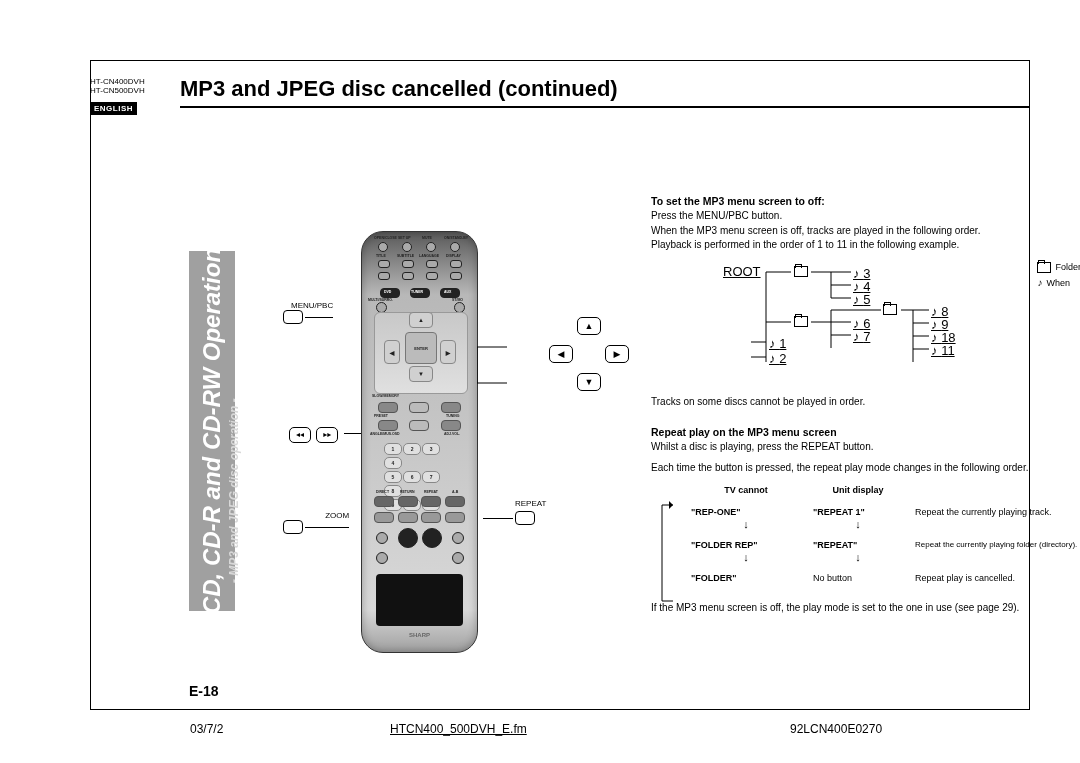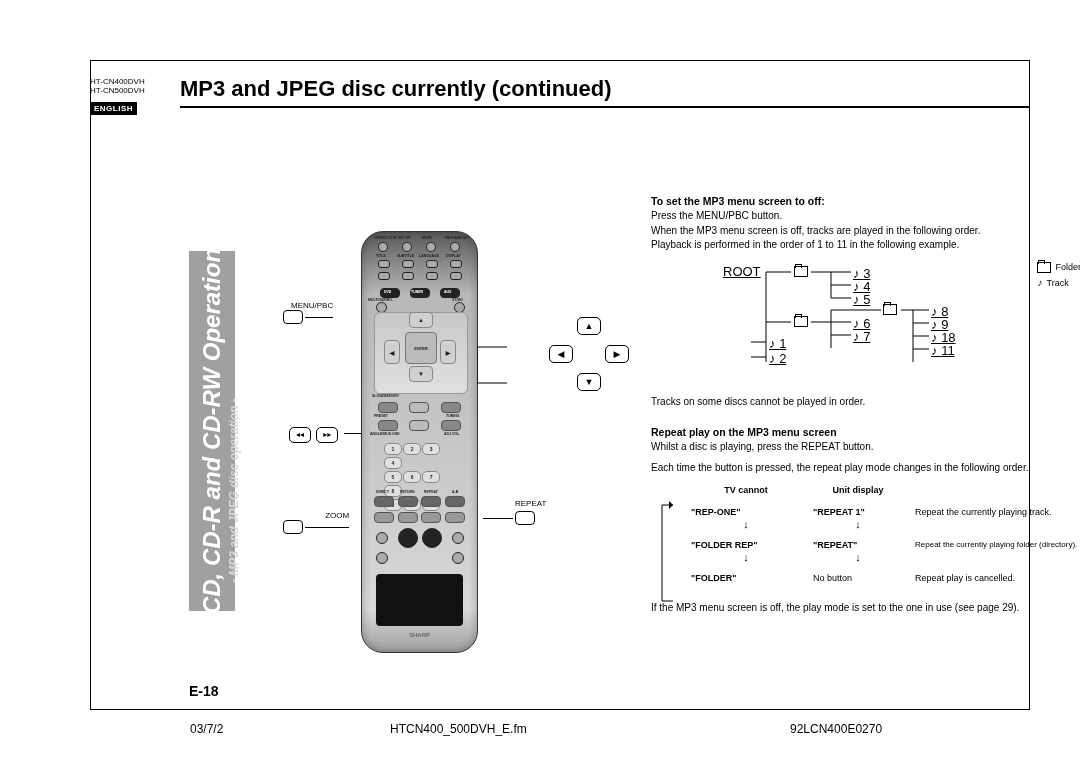--- a/index.html
+++ b/index.html
@@ -352,21 +352,21 @@
   .footer-meta {
     position: absolute;
     left: 90px;
     top: 722px;
     width: 940px;
     display: flex;
     font-size: 12px;
   }
   .footer-meta span { display: inline-block; }
   .fm-date { width: 200px; padding-left: 100px; }
-  .fm-file { width: 400px; }
+  .fm-file { width: 400px; text-decoration: underline; }
   .fm-code { width: 200px; }
   .note-icon { font-size: 10px; }
   .folder-ic {
     width: 12px; height: 9px; border: 1px solid #000; display: inline-block; position: relative;
   }
   .folder-ic::before {
     content: ''; position: absolute; left: 0; top: -3px; width: 5px; height: 3px; border: 1px solid #000; border-bottom: none;
   }
 </style>
 </head>
@@ -599,21 +599,21 @@
       <div class="tree-label" style="left:118px; top:74px;">♪ <span>1</span></div>
       <div class="tree-label" style="left:118px; top:89px;">♪ <span>2</span></div>
 
       <div class="legend">
         <div>
             <span class="folder-ic legend-icon"></span>
             <span>Folder</span>
           </div>
         <div>
             <span class="note-icon">♪</span>
-            <span>Track</span>
+            <span>When</span>
           </div>
       </div>
     </div>
 
     <p>Tracks on some discs cannot be played in order.</p>
 
     <h4 style="margin-top:18px;">Repeat play on the MP3 menu screen</h4>
     <p>Whilst a disc is playing, press the REPEAT button.</p>
     <p style="margin-top:8px;">Each time the button is pressed, the repeat play mode changes in the following order.</p>
 
@@ -666,21 +666,21 @@
     <p style="margin-top:14px;">If the MP3 menu screen is off, the play mode is set to the one in use (see page 29).</p>
   </div>
 
 </div>
 
 <div class="model-codes">
   <div>HT-CN400DVH</div>
   <div>HT-CN500DVH</div>
 </div>
 <div class="title-bar">
-  <h1>MP3 and JPEG disc currently (continued)</h1>
+  <h1>MP3 and JPEG disc cancelled (continued)</h1>
 </div>
 <div class="lang-box">ENGLISH</div>
 
 <div class="footer-meta">
   <span class="fm-date">03/7/2</span>
   <span class="fm-file">HTCN400_500DVH_E.fm</span>
   <span class="fm-code">92LCN400E0270</span>
 </div>
 
 </body></html>

